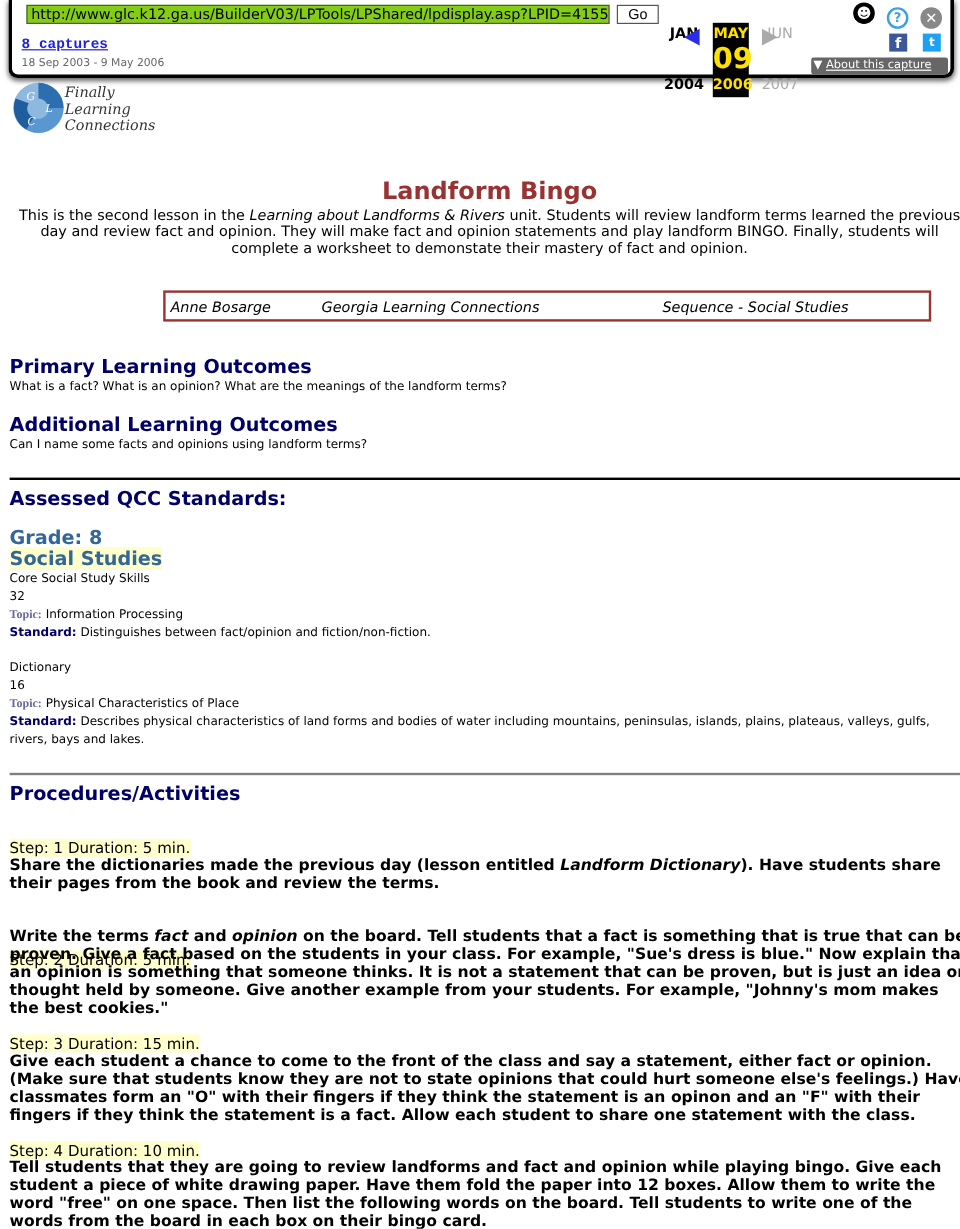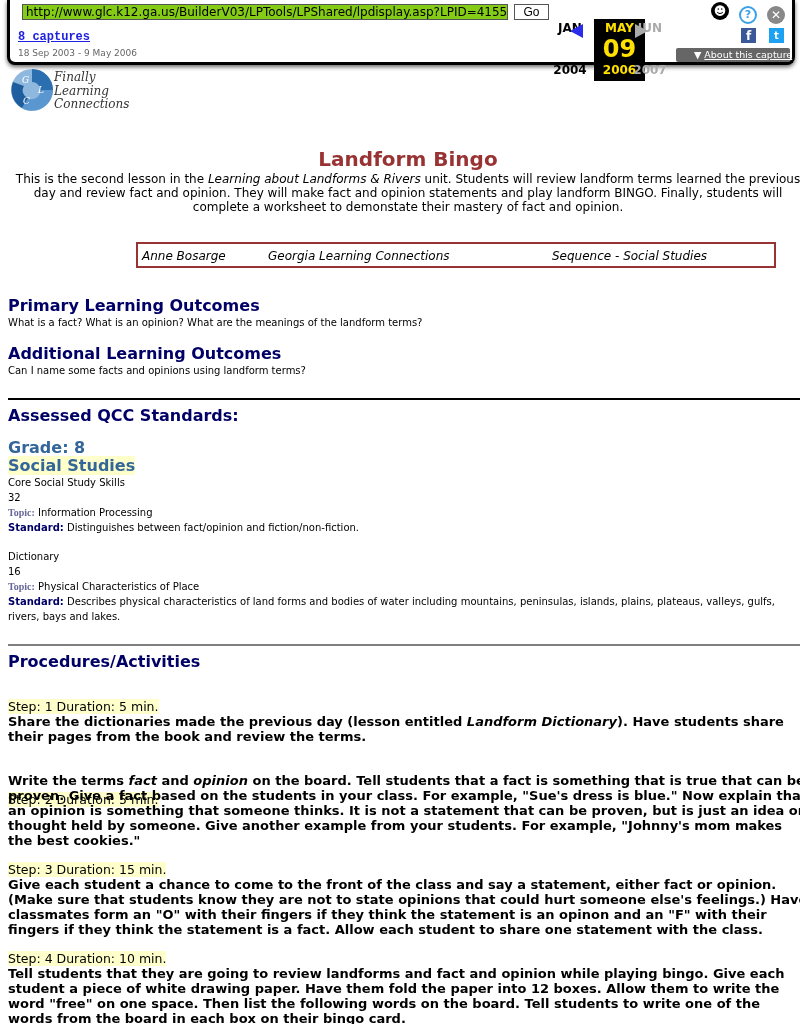--- a/index.html
+++ b/index.html
@@ -34,37 +34,37 @@
     position: absolute; left: 8px; top: 30px; font-size: 12px; font-weight: bold;
     color: #2020e0; text-decoration: underline; font-family: Liberation Mono, monospace;
   }
   .wb-range {
     position: absolute; left: 8px; top: 48px; font-size: 9px; color: #666;
   }
   .wb-col { position: absolute; top: 0; text-align: center; font-weight: bold; margin-top: 19px; }
   .wb-month { font-size: 12px; line-height: 14px; margin-top: 2px; }
   .wb-year { font-size: 12px; line-height: 14px; }
   .wb-prev { left: 538px; width: 44px; }
-  .wb-cur { left: 584px; width: 51px; height: 62px; background: #000; color: #ffe000; }
-  .wb-next { left: 620px; width: 40px; color: #aaa; font-weight: bold; }
+  .wb-cur { left: 584px; width: 30px; height: 62px; background: #000; color: #ffe000; }
+  .wb-next { left: 620px; width: 40px; color: #aaa; font-weight: normal; }
   .wb-day { font-size: 24px; line-height: 28px; color: #ffe000; }
   .wb-arrow-l {
     position: absolute; left: 560px; top: 24px; width: 0; height: 0;
     border-top: 7px solid transparent; border-bottom: 7px solid transparent;
     border-right: 13px solid #2b2bea;
   }
   .wb-arrow-r {
     position: absolute; left: 625px; top: 24px; width: 0; height: 0;
     border-top: 7px solid transparent; border-bottom: 7px solid transparent;
     border-left: 13px solid #aaa;
   }
   .wb-about {
     position: absolute; left: 666px; top: 48px; width: 114px; height: 14px;
     background: #666; color: #fff; font-size: 9.5px; line-height: 14px;
-    border-radius: 2px; padding-left: 18px; white-space: nowrap;
+    border-radius: 2px; padding-left: 2px; white-space: nowrap;
   }
   .wb-about u { color: #fff; }
   .wb-icon {
     position: absolute; width: 18px; height: 18px; border-radius: 50%;
     font-size: 12px; line-height: 18px; text-align: center; font-weight: bold;
   }
   .wb-user { left: 701px; top: 2px; background: #000; color: #fff; width: 18px; height: 18px; }
   .wb-help { left: 729px; top: 6px; border: 2px solid #3aa0e8; color: #3aa0e8; line-height: 14px; font-size: 11px; }
   .wb-close { left: 757px; top: 6px; background: #888; color: #fff; }
   .wb-fb {

